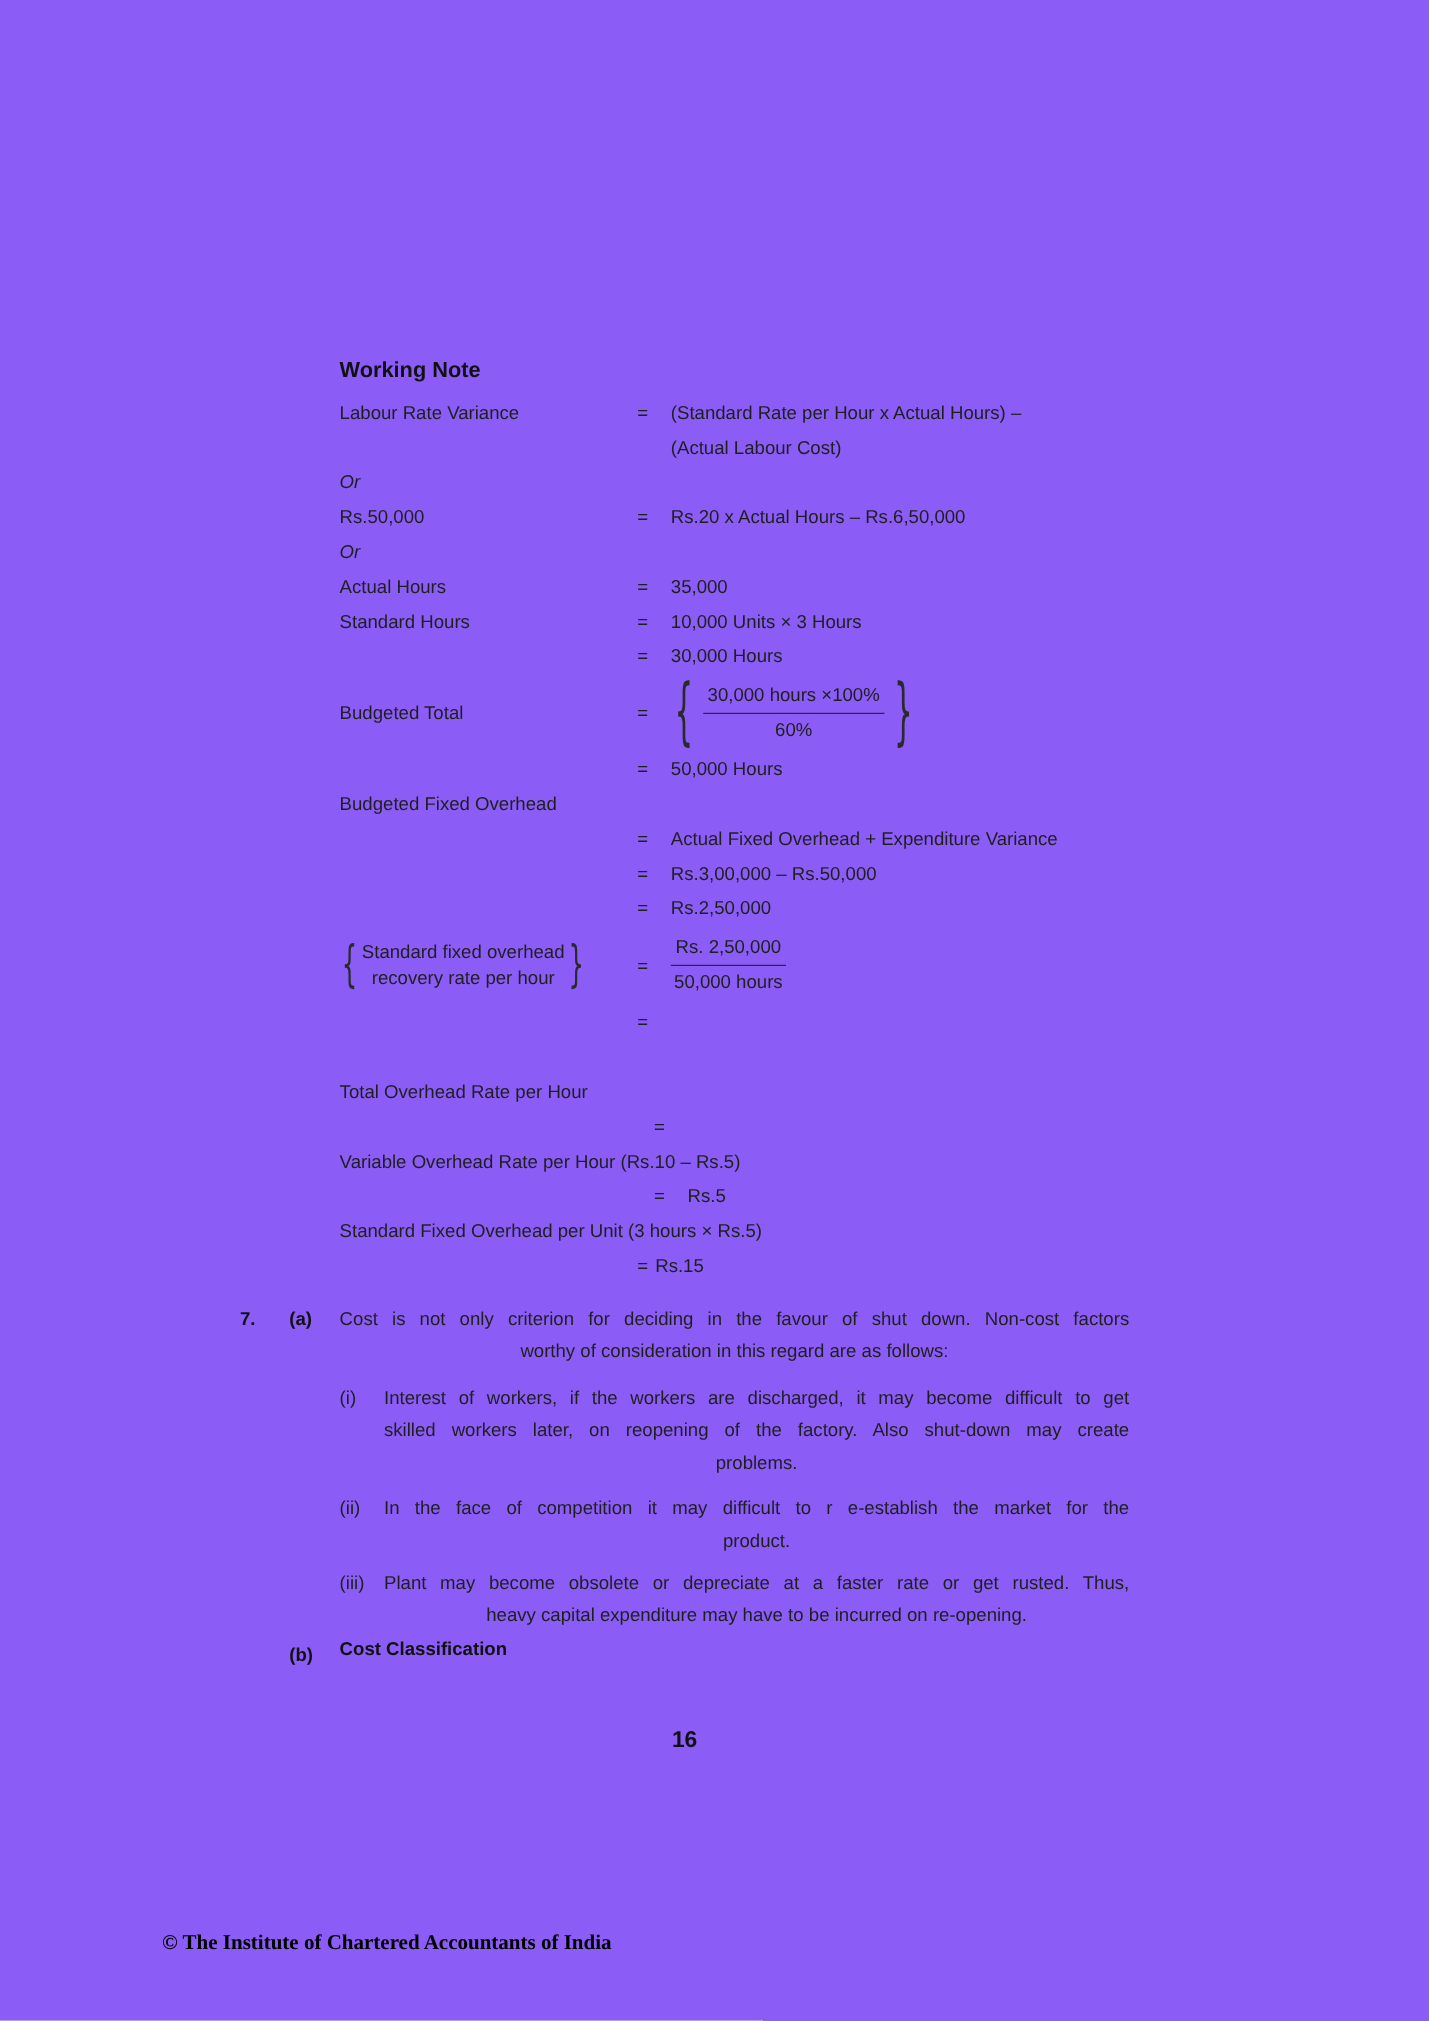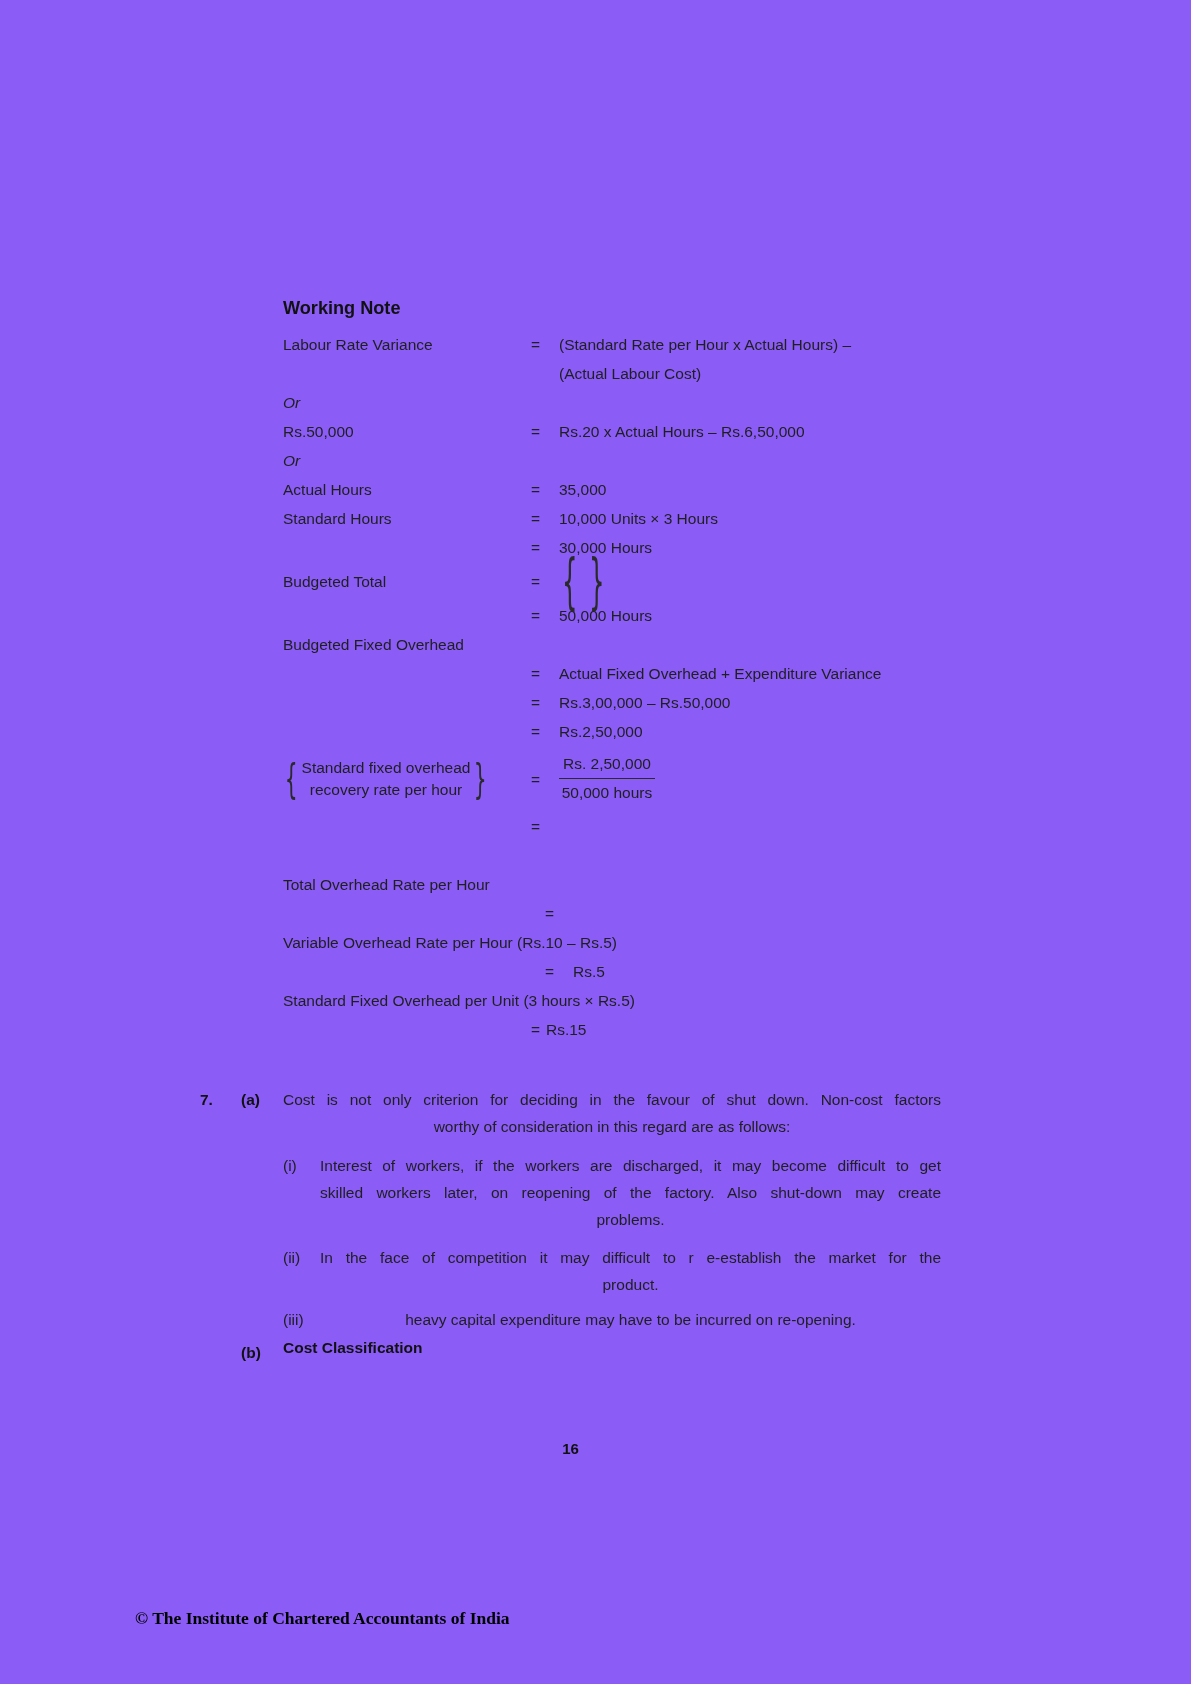--- a/index.html
+++ b/index.html
@@ -49,21 +49,21 @@
   .items { margin-top:12px; }
   .item { display:grid; grid-template-columns:37px 1fr; }
   .item + .item { margin-top:11px; }
   .item.last-item { margin-top:8px; }
   .imark { line-height:27px; }
   .itext div { line-height:27px; }
   .partb { margin-top:6px; }
   .partb .qtext { font-weight:bold; color:#111; }
 
   
-  .page-number { position:absolute; left:200px; top:1440px; width:741px; text-align:center; font-weight:bold; font-size:15px; color:#111; }
+  .page-number { position:absolute; left:200px; top:1440px; width:741px; text-align:center; font-weight:bold; font-size:19px; color:#111; }
   .footer { position:absolute; left:135px; top:1608px; font-family:Liberation Serif, serif; font-weight:bold; font-size:17.5px; color:#000; }
 </style>
 </head>
 <body>
 
 <div class="page">
 
   <section class="wn">
     <h3 class="wn-title">Working Note</h3>
 
@@ -107,20 +107,24 @@
       <div class="eq">=</div>
       <div class="val">30,000 Hours</div>
     </div>
 
     <div class="row fr vcenter">
       <div class="lbl">Budgeted Total</div>
       <div class="eq">=</div>
       <div class="val">
         <div class="fracbox">
           <span class="brace b-big">{</span>
+          <span class="frac">
+            <span class="num">30,000 hours ×100%</span>
+            <span class="den">60%</span>
+          </span>
           <span class="brace b-big">}</span>
         </div>
       </div>
     </div>
 
     <div class="row">
       <div class="lbl"></div>
       <div class="eq">=</div>
       <div class="val">50,000 Hours</div>
     </div>
@@ -222,20 +226,21 @@
           <div class="item">
             <span class="imark">(ii)</span>
             <div class="itext">
               <div class="jl">In the face of competition it may difficult to r e-establish the market for the</div>
               <div class="ll">product.</div>
             </div>
           </div>
           <div class="item last-item">
             <span class="imark">(iii)</span>
             <div class="itext">
+              <div class="jl">Plant may become obsolete or depreciate at a faster rate or get rusted. Thus,</div>
               <div class="ll">heavy capital expenditure may have to be incurred on re-opening.</div>
             </div>
           </div>
         </div>
       </div>
     </div>
 
     <div class="qrow partb">
       <span class="qnum"></span>
       <span class="qmark">(b)</span>

